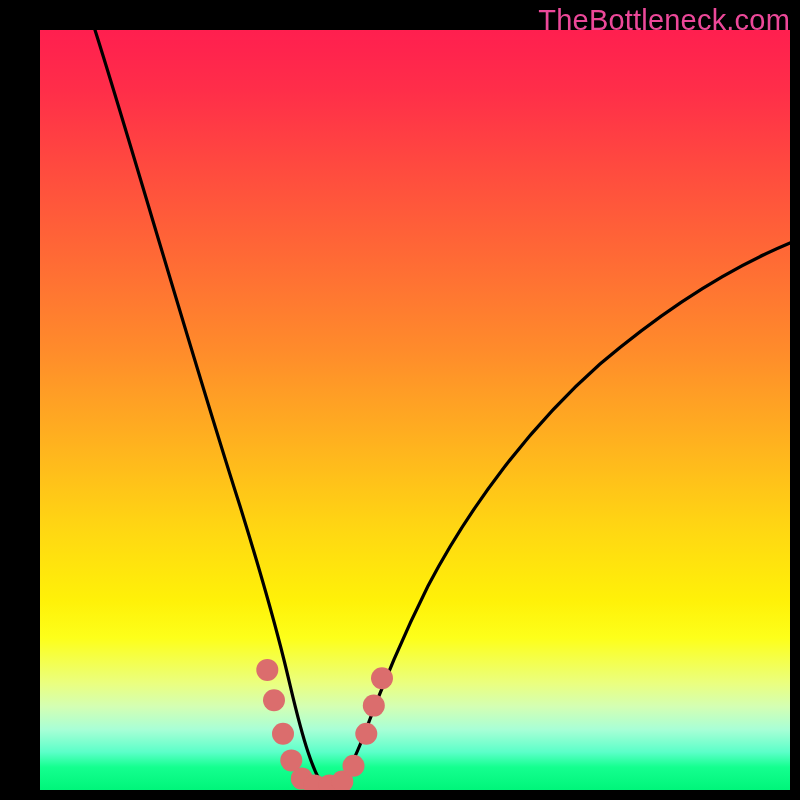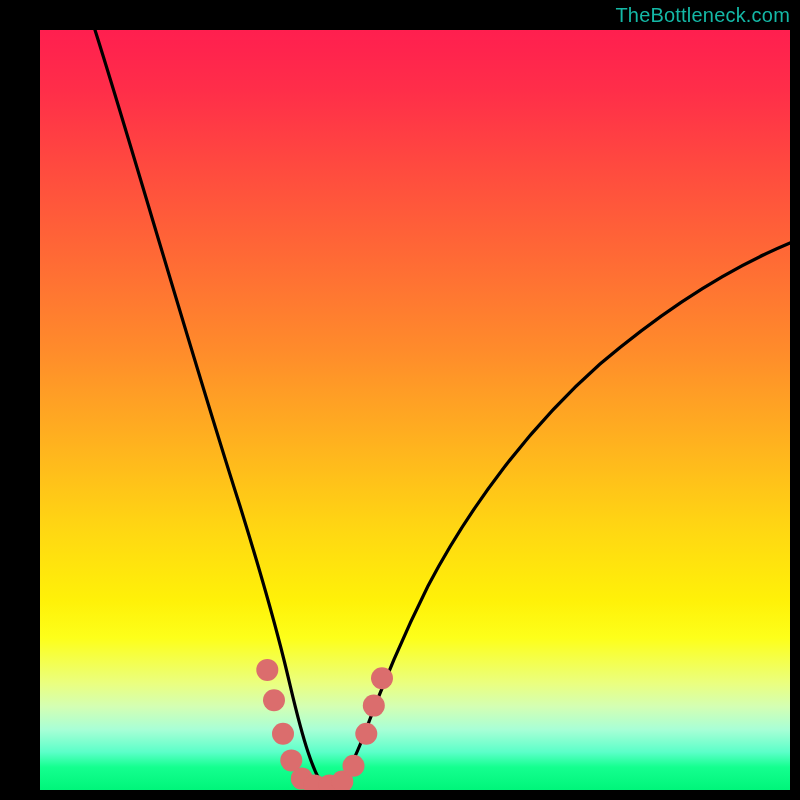--- a/index.html
+++ b/index.html
@@ -57,22 +57,22 @@
     position: absolute;
     left: 0;
     top: 0;
     width: 100%;
     height: 100%;
   }
   .watermark {
     position: absolute;
     top: 4px;
     right: 10px;
-    color: #14b8a6;
-    font-size: 20px;
+    color: #ec4899;
+    font-size: 29px;
     font-weight: 400;
     letter-spacing: 0.2px;
     user-select: none;
   }
 </style>
 </head>
 <body>
 
 <div class="frame">
 

